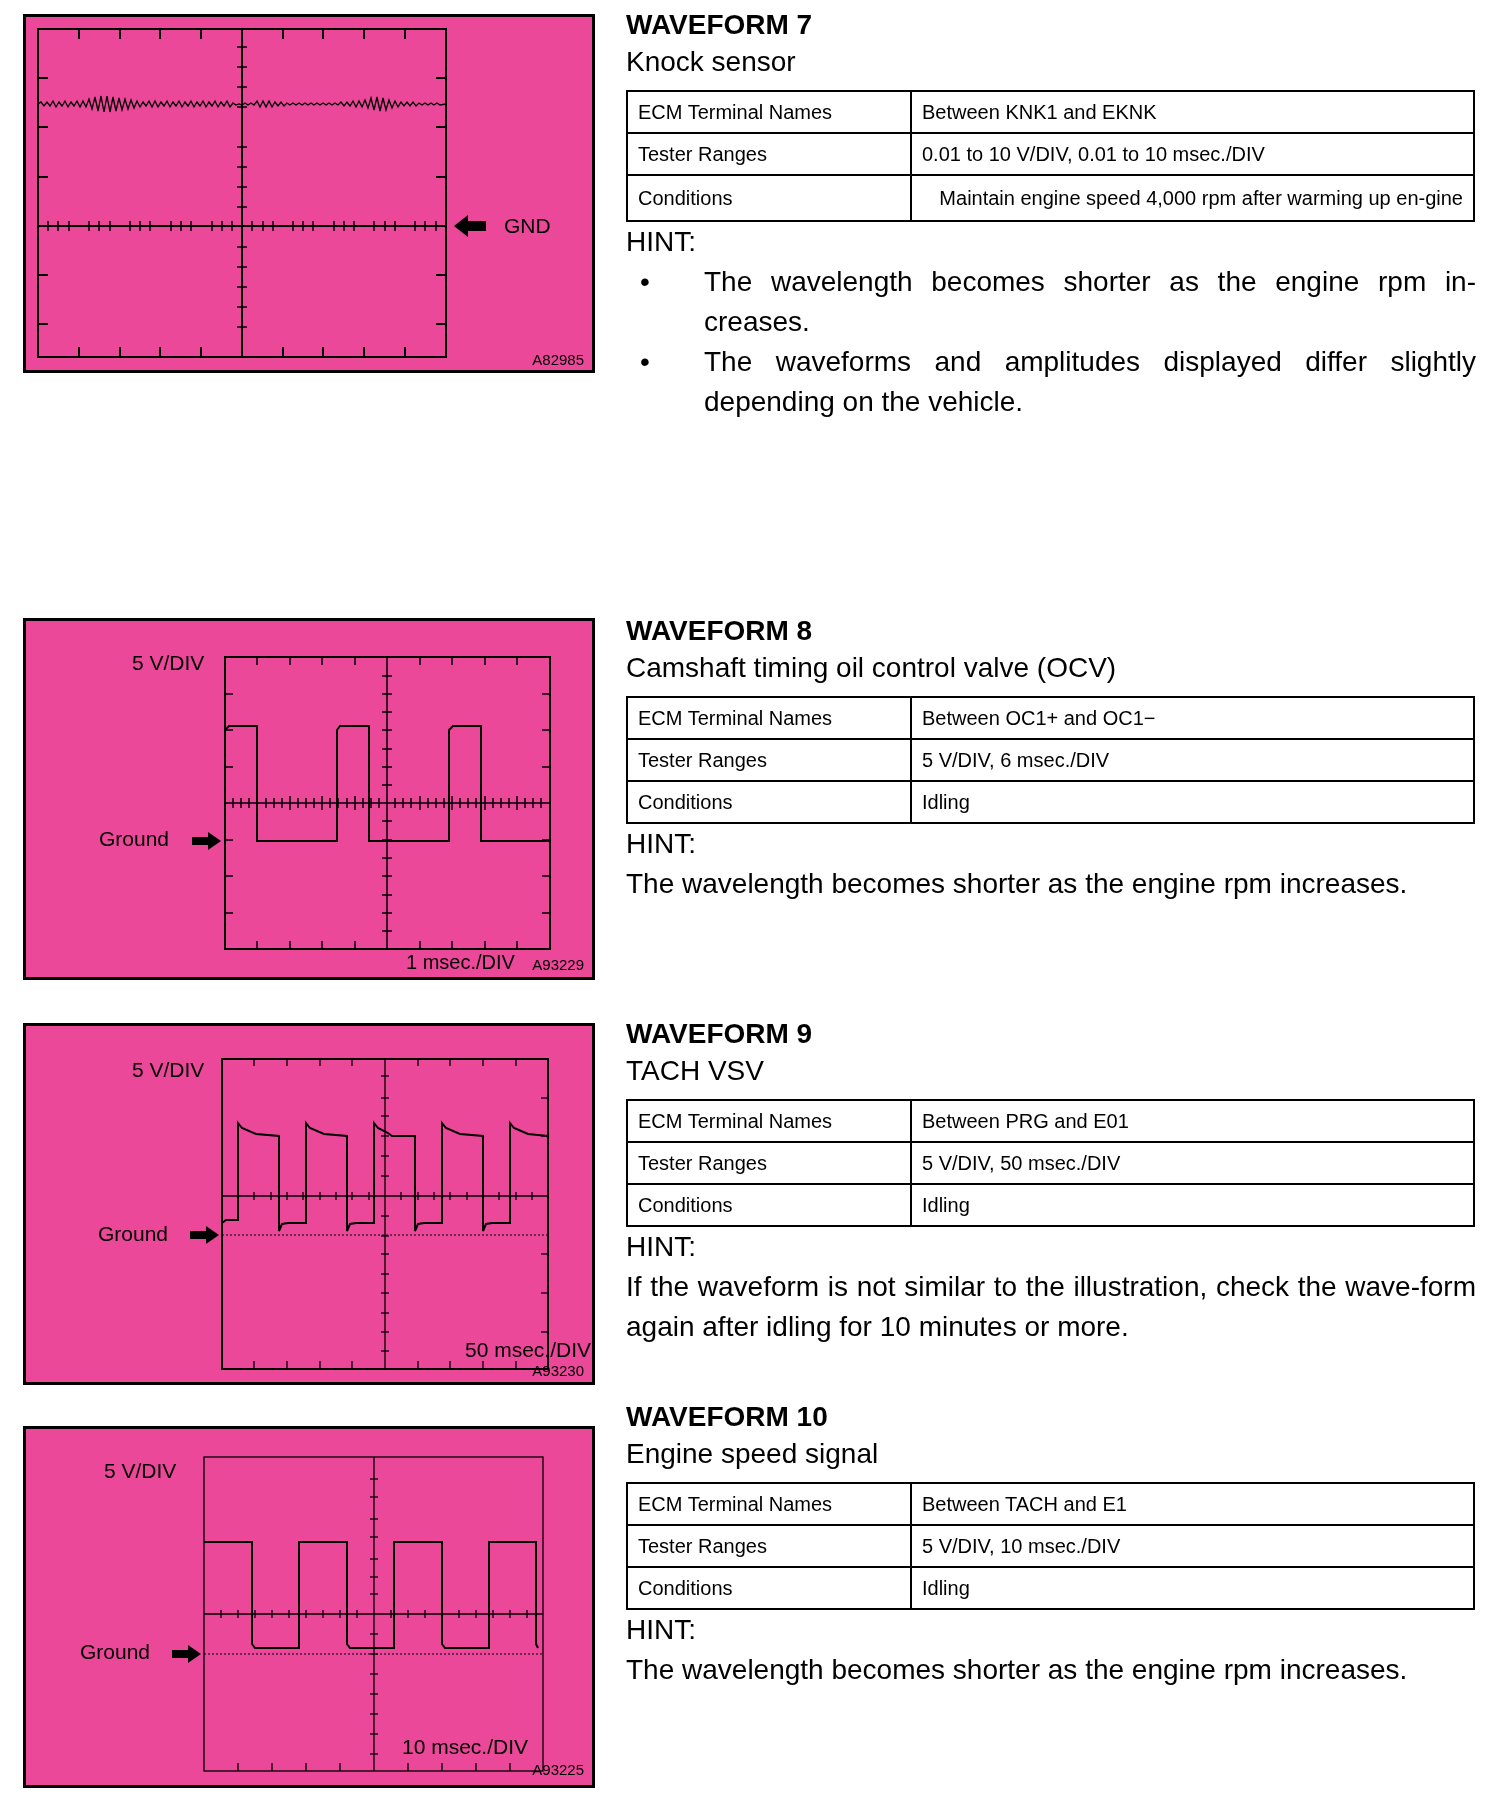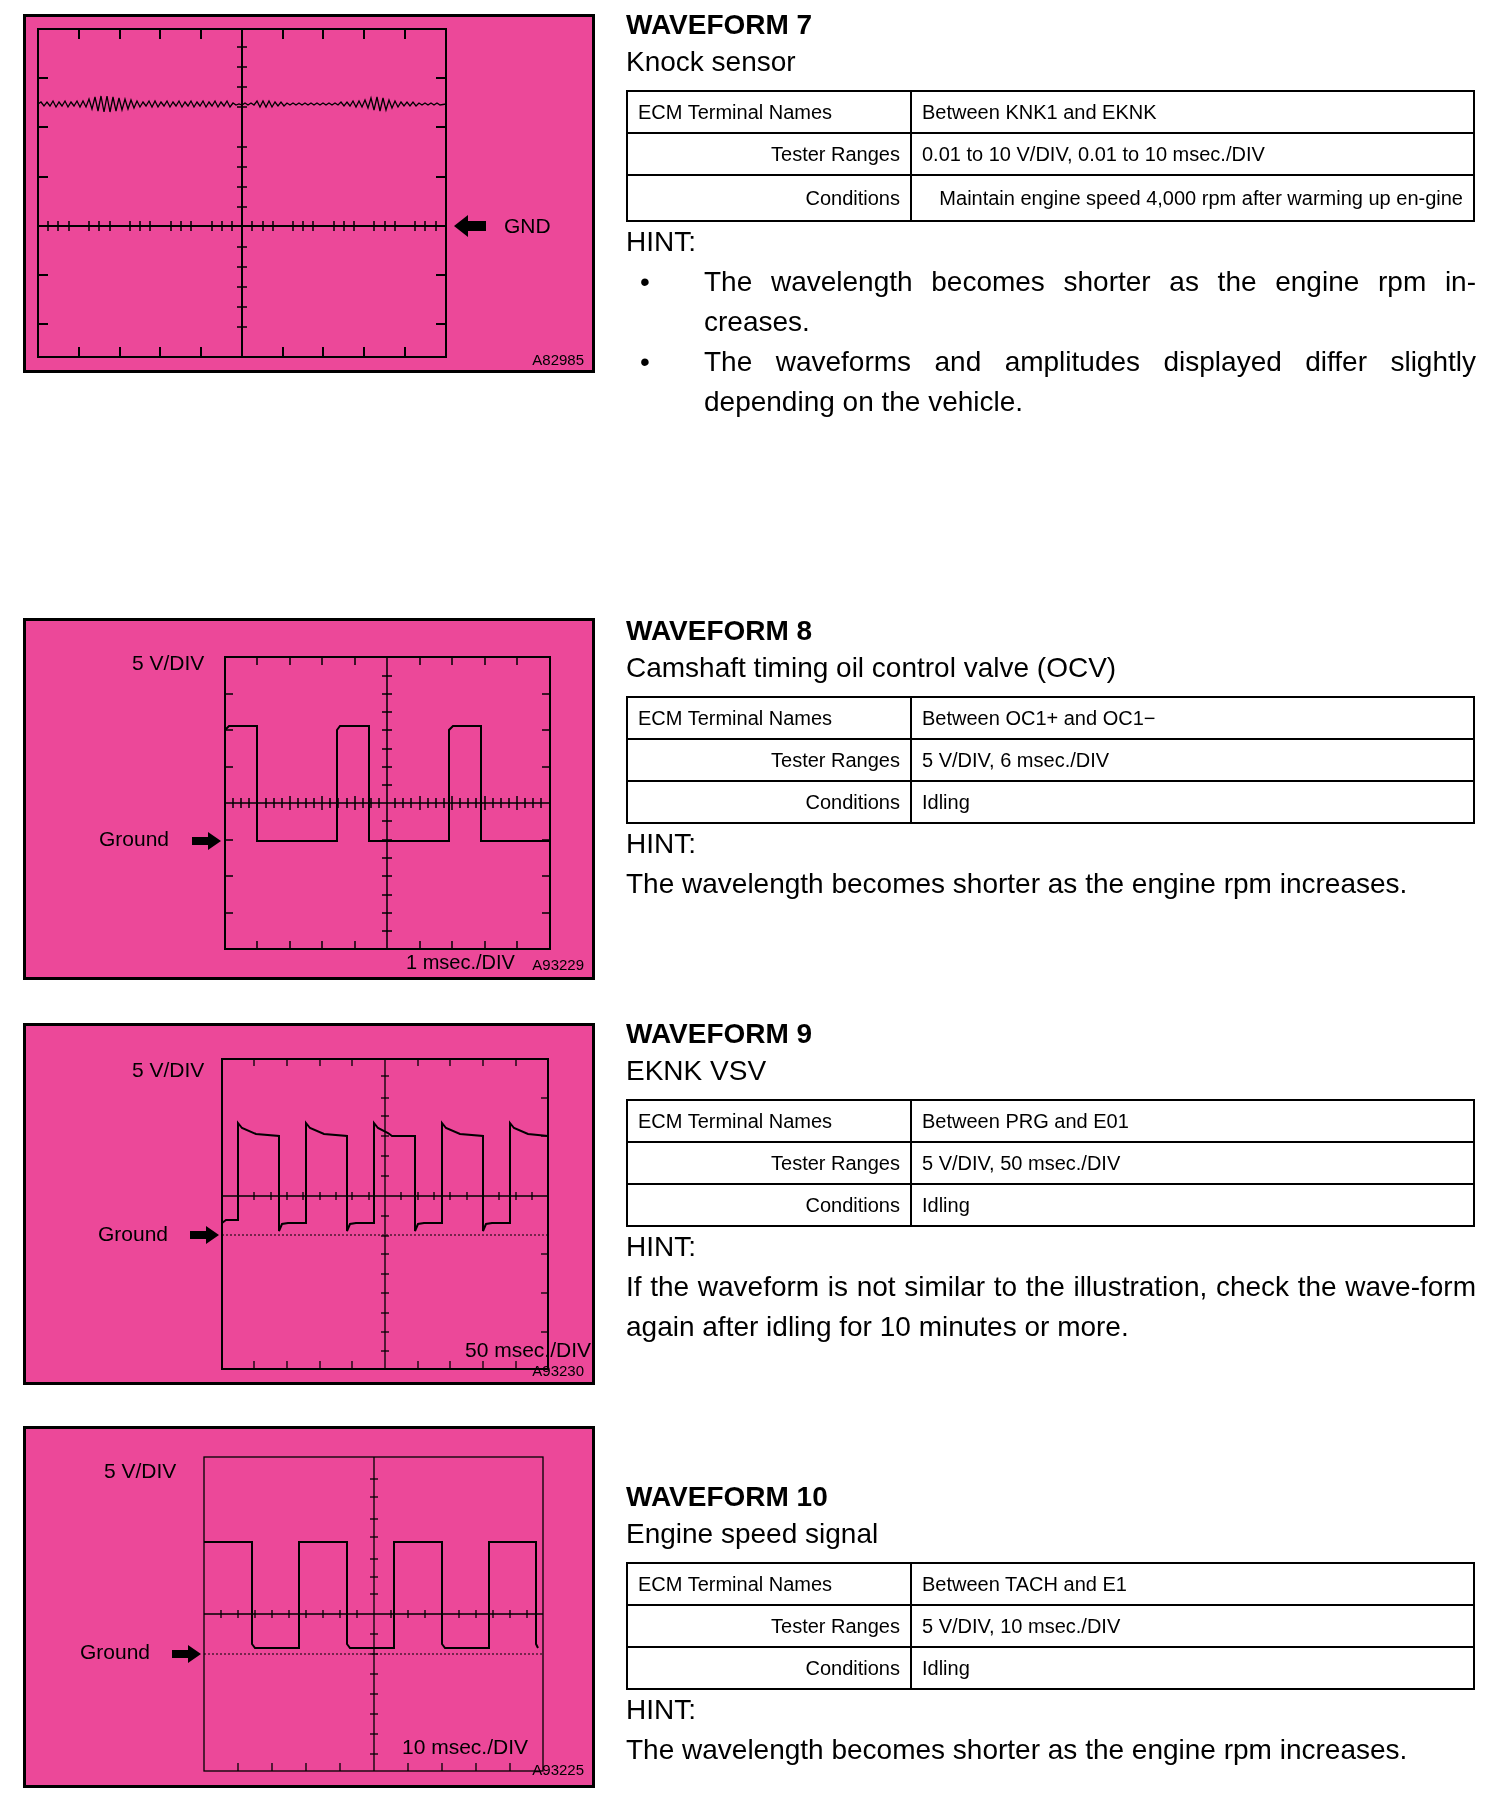--- a/index.html
+++ b/index.html
@@ -6,21 +6,21 @@
   body{width:1504px;height:1804px;position:relative;overflow:hidden;font-family:"Liberation Sans",sans-serif;color:#000;}
   .fig{position:absolute;left:23px;width:566px;border:3px solid #000;background:#ec4899;box-sizing:content-box;}
   .fig svg{position:absolute;left:0;top:0;}
   .lbl{position:absolute;font-size:21px;white-space:nowrap;}
   .fid{position:absolute;font-size:15px;right:8px;}
   .sec{position:absolute;left:626px;width:850px;}
   .wtitle{font-weight:bold;font-size:28px;line-height:34px;margin:0;}
   .wsub{font-size:28px;line-height:36px;margin:2px 0 10px 0;}
   table.spec{width:849px;border-collapse:collapse;border:1px solid #c4b5fd;}
   table.spec td{border:2px solid #000;font-size:20px;padding:5px 10px;line-height:30px;vertical-align:middle;}
-  table.spec td.k{width:262px;text-align:right;}
+  table.spec td.k{width:262px;text-align:left;}
   table.spec td.k.first{text-align:left;}
   .hint{font-size:28px;line-height:40px;}
   .hintbody{font-size:28px;line-height:40px;text-align:justify;}
   ul.bul{list-style:none;margin:0;padding:0;}
   ul.bul li{position:relative;padding-left:78px;font-size:28px;line-height:40px;text-align:justify;}
   ul.bul li .dot{position:absolute;left:14px;top:0;}
 </style>
 </head>
 <body>
 
@@ -382,42 +382,42 @@
           <td>Idling</td>
         </tr>
   </tbody>
     </table>
   <div class="hint">HINT:</div>
   <div class="hintbody">The wavelength becomes shorter as the engine rpm increases.</div>
 </div>
 
 <div class="sec" style="top:1017px;">
   <h2 class="wtitle">WAVEFORM 9</h2>
-  <div class="wsub">EKNK VSV</div>
+  <div class="wsub">TACH VSV</div>
   <table class="spec">
     <tbody>
         <tr>
           <td class="k first">ECM Terminal Names</td>
           <td>Between PRG and E01</td>
         </tr>
     <tr>
           <td class="k">Tester Ranges</td>
           <td>5 V/DIV, 50 msec./DIV</td>
         </tr>
     <tr>
           <td class="k">Conditions</td>
           <td>Idling</td>
         </tr>
   </tbody>
     </table>
   <div class="hint">HINT:</div>
   <div class="hintbody">If the waveform is not similar to the illustration, check the wave-form again after idling for 10 minutes or more.</div>
 </div>
 
-<div class="sec" style="top:1480px;">
+<div class="sec" style="top:1400px;">
   <h2 class="wtitle">WAVEFORM 10</h2>
   <div class="wsub">Engine speed signal</div>
   <table class="spec">
     <tbody>
         <tr>
           <td class="k first">ECM Terminal Names</td>
           <td>Between TACH and E1</td>
         </tr>
     <tr>
           <td class="k">Tester Ranges</td>

